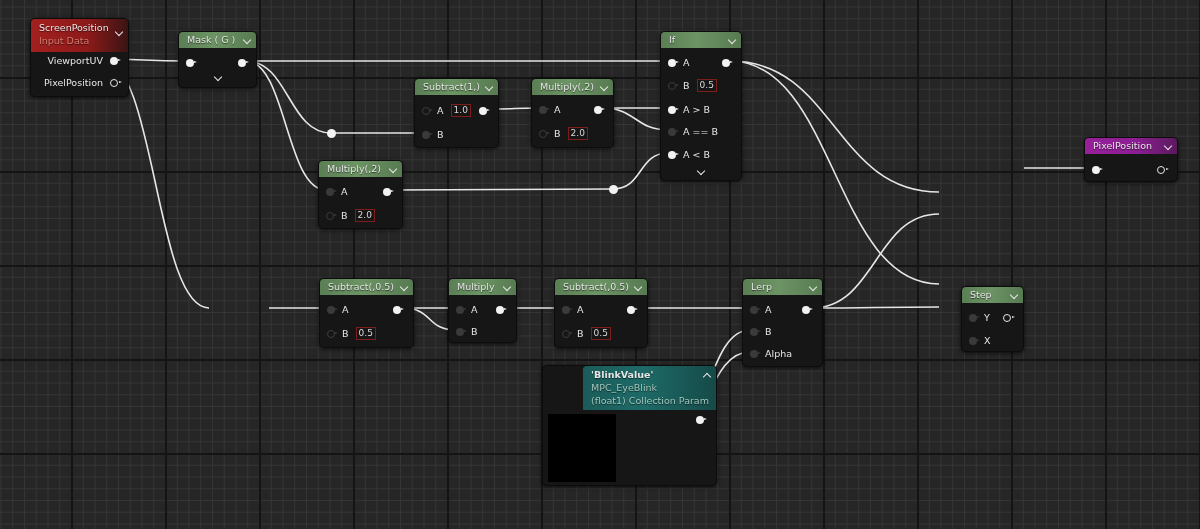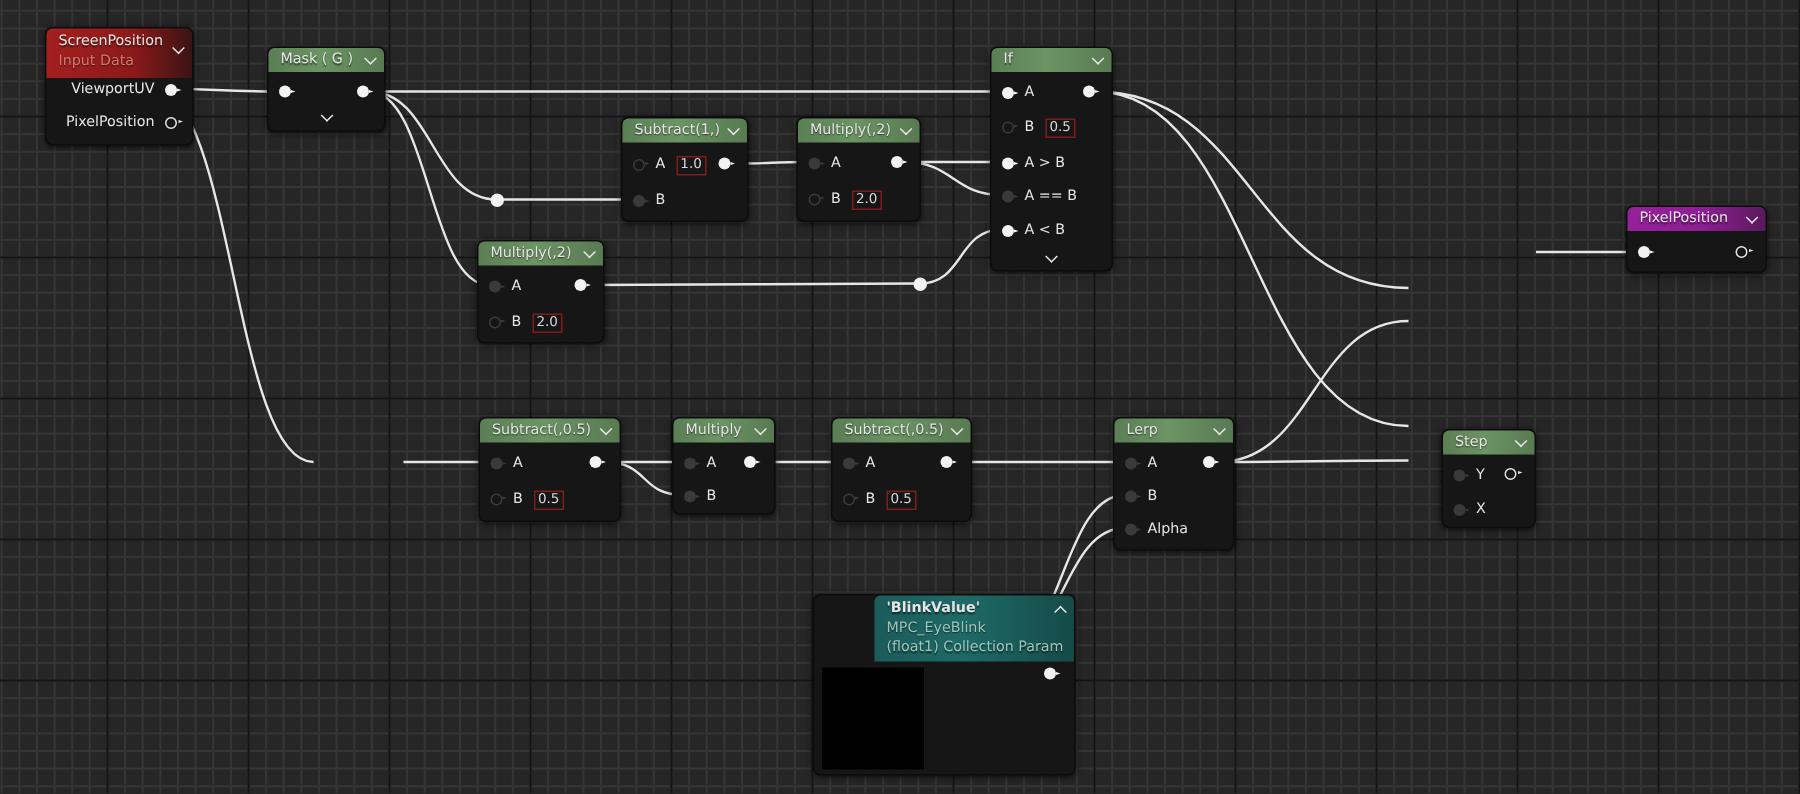--- a/index.html
+++ b/index.html
@@ -299,21 +299,21 @@
       <span class="pin in-conn"></span>
       <span class="pin-label">B</span>
     </div>
     <div class="pin-row" style="left:7px;top:67px;">
       <span class="pin in-conn"></span>
       <span class="pin-label">Alpha</span>
     </div>
     <div class="pin-row" style="right:8px;top:23px;"><span class="pin conn"></span></div>
   </div>
 
-  <div class="node" style="left:542px;top:396px;width:133px;height:119px;padding-left:40px;">
+  <div class="node" style="left:542px;top:365px;width:133px;height:119px;padding-left:40px;">
     <div class="node-header hdr-teal">
       <div style="font-weight:bold;">'BlinkValue'</div>
       <div class="subtitle">MPC_EyeBlink</div>
       <div class="subtitle">(float1) Collection Param</div>
       <span class="chev chev-up" style="top:2px;"></span>
     </div>
     <div class="preview"></div>
     <div class="pin-row" style="right:8px;top:46px;"><span class="pin conn"></span></div>
   </div>
 

